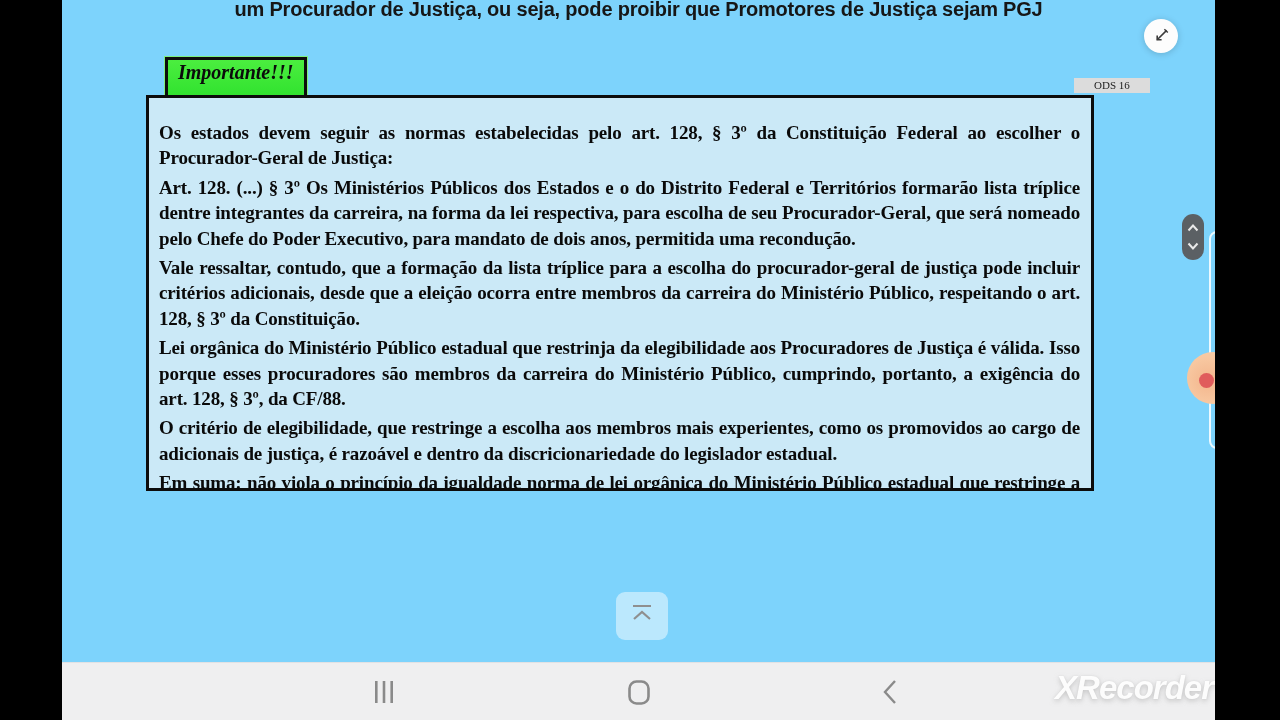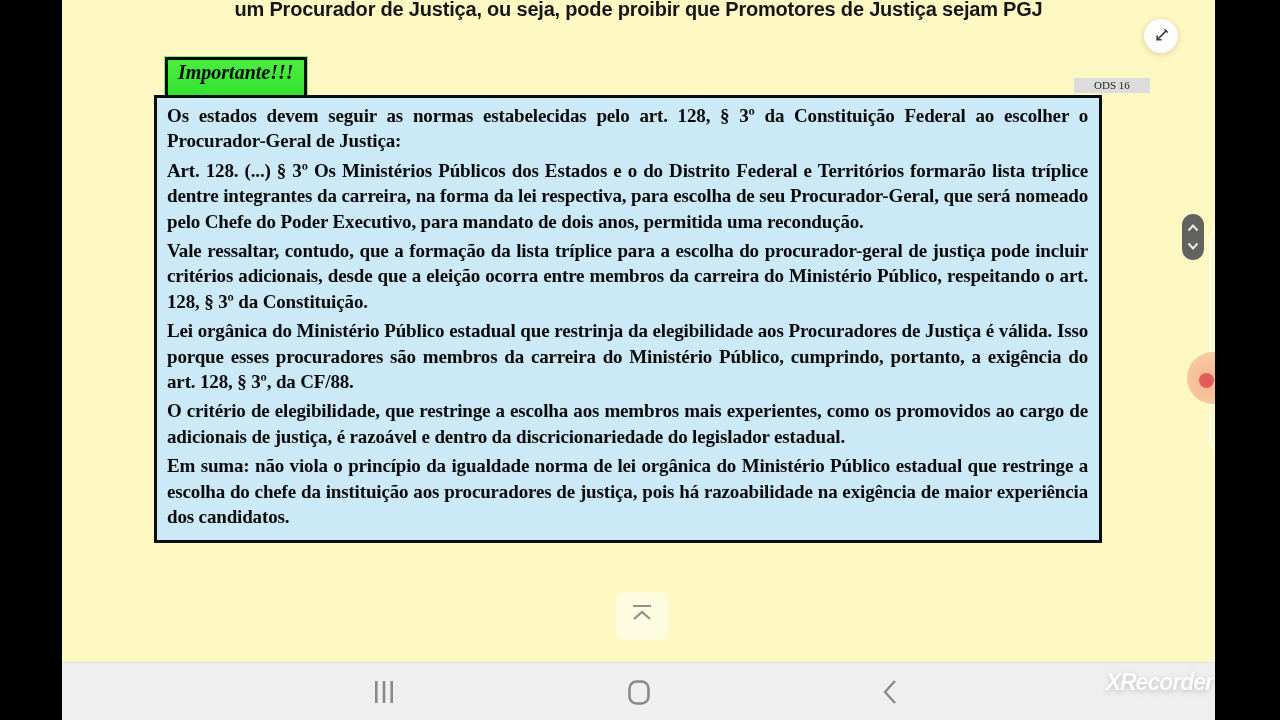--- a/index.html
+++ b/index.html
@@ -1,36 +1,36 @@
 <!DOCTYPE html>
 <html><head>
 <meta charset="utf-8">
 <style>
   html,body { margin:0; padding:0; background:#000; }
   .stage { position:relative; width:1280px; height:720px; background:#000; overflow:hidden;
            font-family:"Liberation Sans", sans-serif; }
 
   
-  .content { position:absolute; left:62px; top:0; width:1153px; height:662px; background:#fef9c3; }
+  .content { position:absolute; left:62px; top:0; width:1153px; height:662px; background:#7dd3fc; }
 
   .page-title { position:absolute; left:0; top:-4px; width:100%; text-align:center;
                 font-family:"Liberation Sans", sans-serif; font-weight:bold; font-size:20px;
                 line-height:27px; color:#161616; letter-spacing:-0.2px; }
 
   .badge { position:absolute; left:103px; top:57px; background:linear-gradient(#4bee3f,#2ce02c);
            border:3px solid #0d0d0d; box-shadow:0 0 0 1px #7df07d; padding:1px 10px 19px;
            font-family:"Liberation Serif", serif; font-style:italic; font-weight:bold;
            font-size:20px; color:#0b0b0b; }
 
   .ods-chip { position:absolute; left:1012px; top:78px; background:#dcdcdc; padding:0 20px;
               font-family:"Liberation Serif", serif; font-size:11px; line-height:15px; color:#1c1c1c; }
 
-  .law-box { position:absolute; left:92px; top:95px; width:948px; height:448px;
+  .law-box { position:absolute; left:84px; top:95px; width:948px; height:396px;
              box-sizing:border-box; background:#cbe9f7; border:3px solid #0c0c0c;
-             padding:5px 11px 0 10px; overflow:hidden; }
+             padding:22px 11px 0 10px; overflow:hidden; }
   .law-box p { margin:0 0 4px; text-align:justify; font-family:"Liberation Serif", serif;
                font-weight:bold; font-size:19px; line-height:25.4px; color:#0a0a0a;
                letter-spacing:-0.15px; }
   .law-box p.cite { font-weight:normal; }
 
   
   .pull-handle { position:absolute; left:554px; top:592px; width:52px; height:48px;
                  background:rgba(255,255,255,0.48); border-radius:9px; z-index:3;
                  display:flex; flex-direction:column; align-items:center; }
   .pull-handle .bar { width:18px; height:2px; background:#8f8f8f; margin-top:13px; }
@@ -55,21 +55,21 @@
   .record-btn { position:absolute; left:1187px; top:352px; width:52px; height:52px; border-radius:50%;
                 background:radial-gradient(circle at 40% 55%, #f3b58c 0%, #f8c8a1 55%, #f9cfae 100%);
                 z-index:5; }
   .record-btn .dot { position:absolute; left:12px; top:21px; width:15px; height:15px;
                      border-radius:50%; background:#e05c5c; }
 
   .right-bar { position:absolute; left:1215px; top:0; width:65px; height:720px; background:#000; z-index:8; }
 
   .watermark { position:absolute; right:67px; top:669px; z-index:6;
                font-family:"Liberation Sans", sans-serif; font-style:italic; font-weight:bold;
-               font-size:23px; letter-spacing:-1px; color:rgba(255,255,255,0.95);
+               font-size:33px; letter-spacing:-1px; color:rgba(255,255,255,0.95);
                text-shadow:0 2px 5px rgba(160,160,160,0.55), 0 0 1px rgba(200,200,200,0.6); }
 </style>
 </head>
 <body>
 
 <div class="stage">
 
   <div class="content">
 
     <div class="page-title">um Procurador de Justiça, ou seja, pode proibir que Promotores de Justiça sejam PGJ</div>

